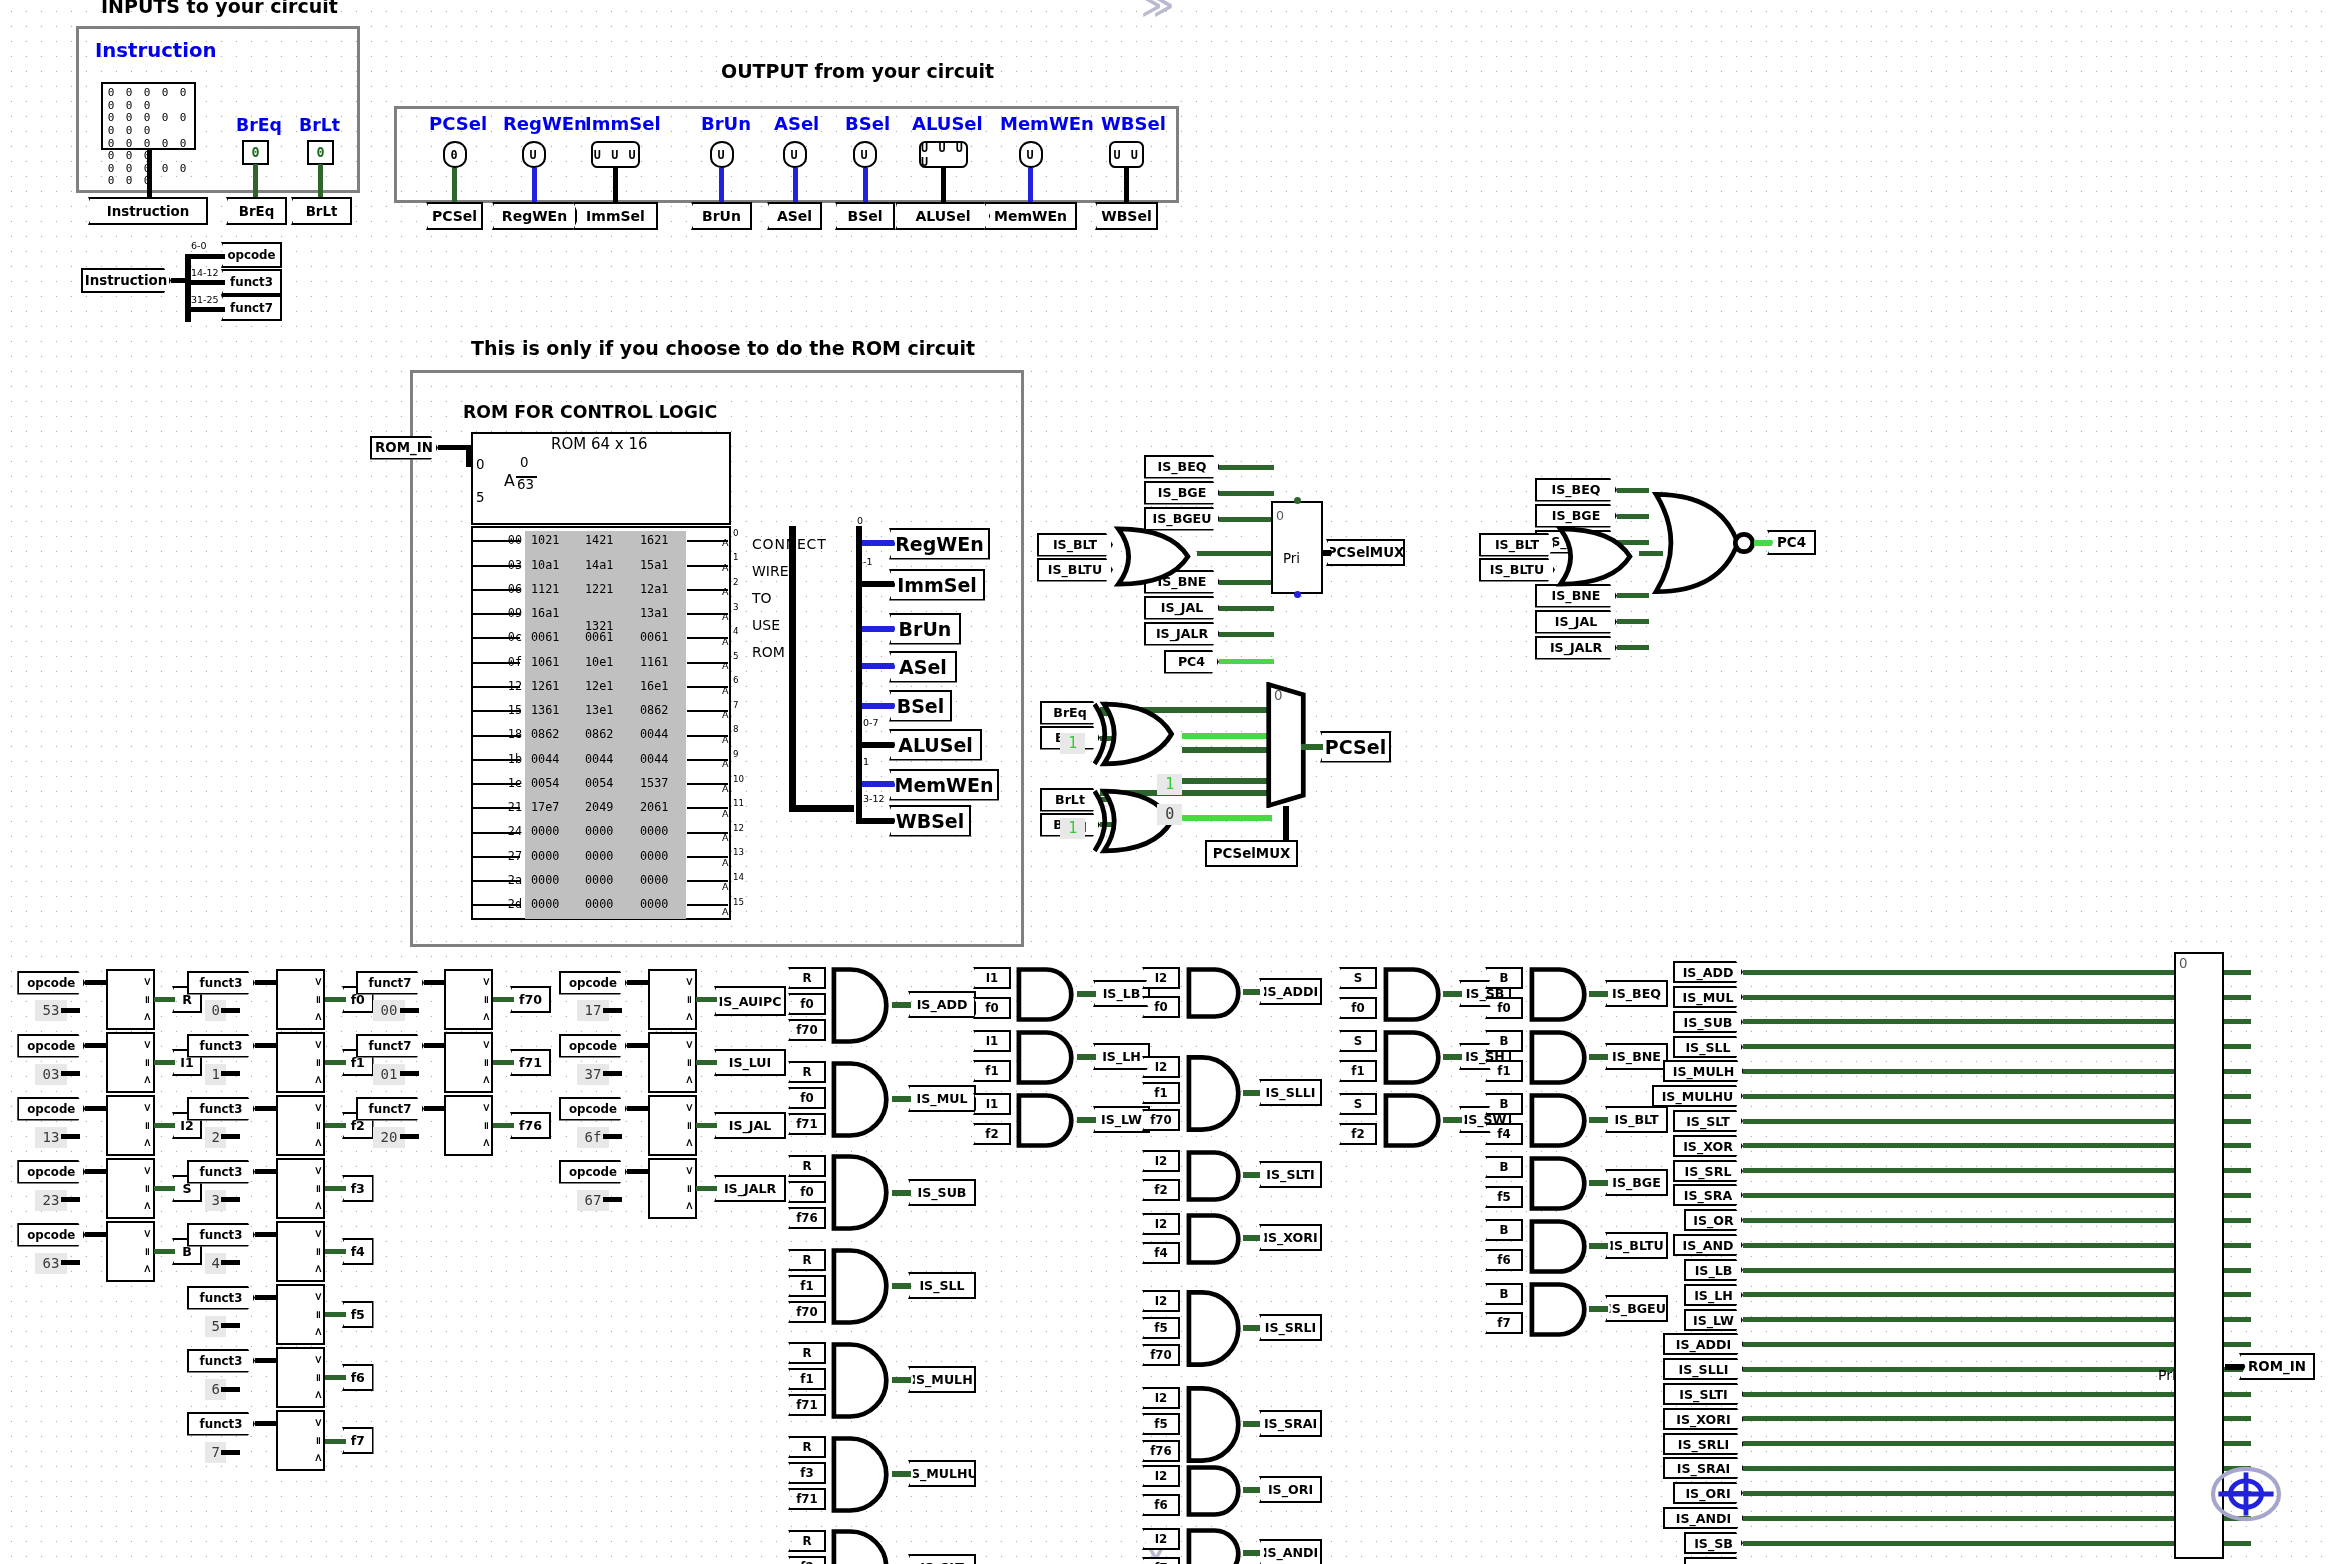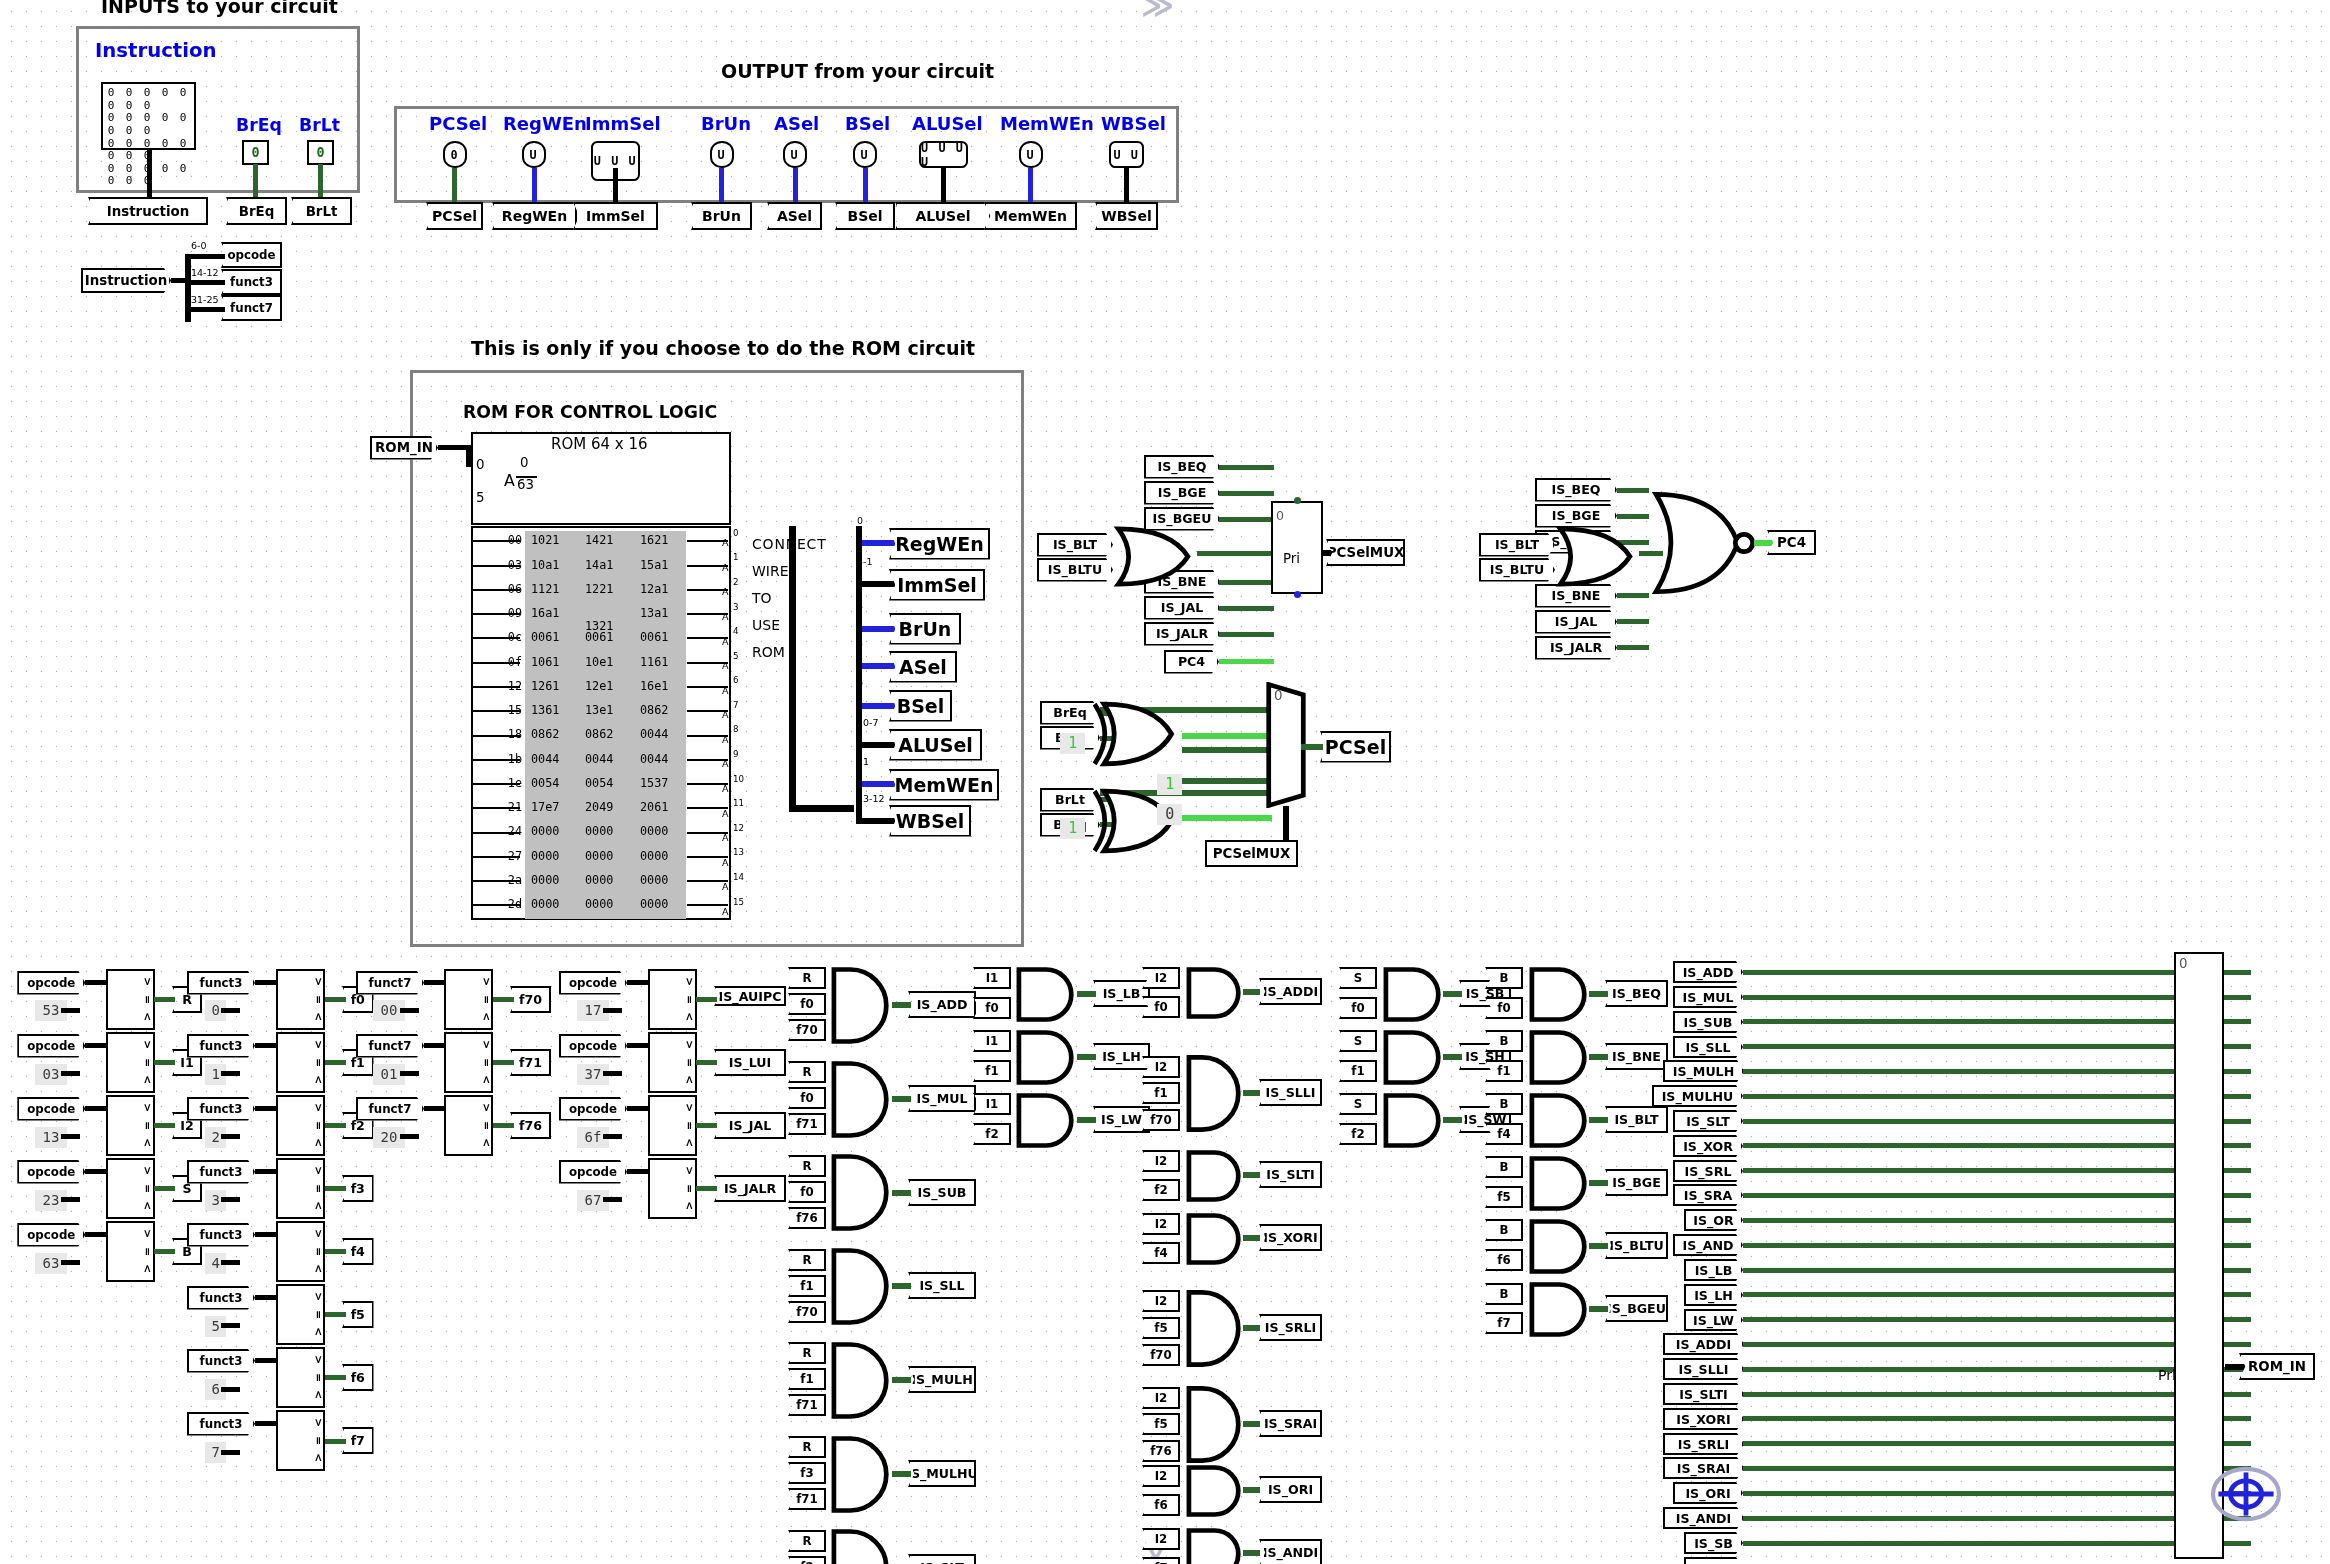--- a/index.html
+++ b/index.html
@@ -91,21 +91,21 @@
 <div id="outputs-row">
     <div class="bluelbl abs" style="left:429px;top:113px;font-size:18px;">PCSel</div>
     <div class="valbadge" style="left:443px;top:141px;width:23.6px;height:27px;border-radius:50%/40%;font-size:11.8px;color:#000;letter-spacing:1.6px;">0</div>
     <div style="position:absolute;left:452px;top:168px;width:4.7px;height:35px;background:#2c662c;"></div>
     <div class="tun" style="left:426px;top:202px;width:57px;height:28px;font-size:14px;">PCSel</div>
     <div class="bluelbl abs" style="left:503px;top:113px;font-size:18px;">RegWEn</div>
     <div class="valbadge" style="left:522px;top:141px;width:23.6px;height:27px;border-radius:50%/40%;font-size:11.8px;color:#000;letter-spacing:1.6px;">U</div>
     <div style="position:absolute;left:532px;top:168px;width:4.7px;height:35px;background:#2222dd;"></div>
     <div class="tun" style="left:492px;top:202px;width:85px;height:28px;font-size:14px;">RegWEn</div>
     <div class="bluelbl abs" style="left:585px;top:113px;font-size:18px;">ImmSel</div>
-    <div class="valbadge" style="left:591px;top:141px;width:49px;height:40px;border-radius:6.3px;font-size:11.8px;color:#000;letter-spacing:1.6px;">U U U</div>
+    <div class="valbadge" style="left:591px;top:141px;width:49px;height:27px;border-radius:6.3px;font-size:11.8px;color:#000;letter-spacing:1.6px;">U U U</div>
     <div style="position:absolute;left:613px;top:168px;width:4.7px;height:35px;background:#000;"></div>
     <div class="tun" style="left:573px;top:202px;width:85px;height:28px;font-size:14px;">ImmSel</div>
     <div class="bluelbl abs" style="left:701px;top:113px;font-size:18px;">BrUn</div>
     <div class="valbadge" style="left:710px;top:141px;width:23.6px;height:27px;border-radius:50%/40%;font-size:11.8px;color:#000;letter-spacing:1.6px;">U</div>
     <div style="position:absolute;left:719px;top:168px;width:4.7px;height:35px;background:#2222dd;"></div>
     <div class="tun" style="left:691px;top:202px;width:61px;height:28px;font-size:14px;">BrUn</div>
     <div class="bluelbl abs" style="left:774px;top:113px;font-size:18px;">ASel</div>
     <div class="valbadge" style="left:783px;top:141px;width:23.6px;height:27px;border-radius:50%/40%;font-size:11.8px;color:#000;letter-spacing:1.6px;">U</div>
     <div style="position:absolute;left:793px;top:168px;width:4.7px;height:35px;background:#2222dd;"></div>
     <div class="tun" style="left:767px;top:202px;width:55px;height:28px;font-size:14px;">ASel</div>
@@ -593,21 +593,21 @@
     <div class="tun" style="left:510px;top:1112px;width:41px;height:27px;font-size:12.6px;">f76</div>
     <div class="tun out" style="left:559px;top:971px;width:68px;height:23.6px;font-size:11.8px;">opcode</div>
     <div style="position:absolute;left:627px;top:980px;width:22px;height:4.7px;background:#000;"></div>
     <div class="constval" style="left:577px;top:1000px;width:27px;height:20.5px;font-size:14px;">17</div>
     <div style="position:absolute;left:603px;top:1008px;width:19px;height:4.7px;background:#000;"></div>
     <div class="cmp" style="left:648px;top:969px;width:49px;height:61px;"></div>
     <div class="abs" style="left:685px;top:975px;font-size:11px;font-weight:bold;transform:rotate(90deg);transform-origin:center;">&gt;</div>
     <div class="abs" style="left:685px;top:993px;font-size:11px;font-weight:bold;transform:rotate(90deg);transform-origin:center;">=</div>
     <div class="abs" style="left:685px;top:1010px;font-size:11px;font-weight:bold;transform:rotate(90deg);transform-origin:center;">&lt;</div>
     <div style="position:absolute;left:696px;top:997px;width:20.5px;height:4.7px;background:#2c662c;"></div>
-    <div class="tun" style="left:714px;top:986px;width:72px;height:20px;font-size:12.6px;">IS_AUIPC</div>
+    <div class="tun" style="left:714px;top:986px;width:72px;height:30px;font-size:12.6px;">IS_AUIPC</div>
     <div class="tun out" style="left:559px;top:1034px;width:68px;height:23.6px;font-size:11.8px;">opcode</div>
     <div style="position:absolute;left:627px;top:1043px;width:22px;height:4.7px;background:#000;"></div>
     <div class="constval" style="left:577px;top:1064px;width:27px;height:20.5px;font-size:14px;">37</div>
     <div style="position:absolute;left:603px;top:1071px;width:19px;height:4.7px;background:#000;"></div>
     <div class="cmp" style="left:648px;top:1032px;width:49px;height:61px;"></div>
     <div class="abs" style="left:685px;top:1038px;font-size:11px;font-weight:bold;transform:rotate(90deg);transform-origin:center;">&gt;</div>
     <div class="abs" style="left:685px;top:1056px;font-size:11px;font-weight:bold;transform:rotate(90deg);transform-origin:center;">=</div>
     <div class="abs" style="left:685px;top:1073px;font-size:11px;font-weight:bold;transform:rotate(90deg);transform-origin:center;">&lt;</div>
     <div style="position:absolute;left:696px;top:1060px;width:20.5px;height:4.7px;background:#2c662c;"></div>
     <div class="tun" style="left:714px;top:1049px;width:72px;height:27px;font-size:12.6px;">IS_LUI</div>

